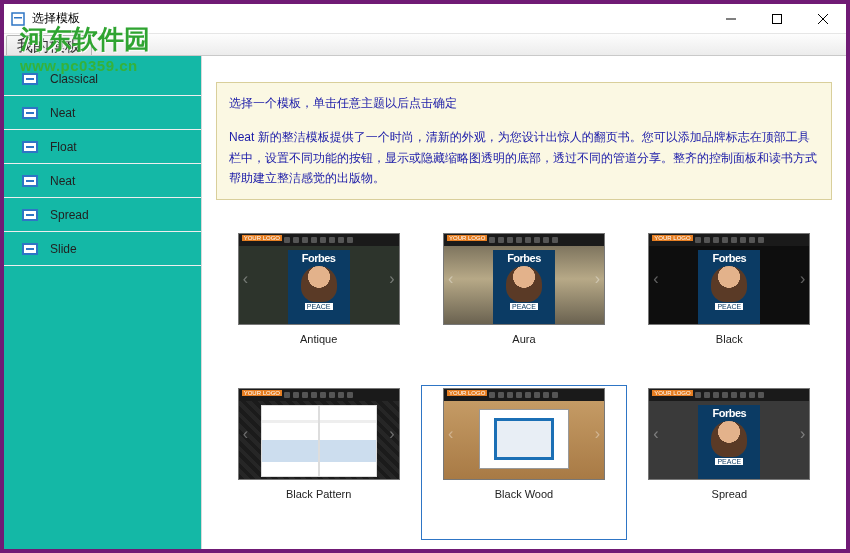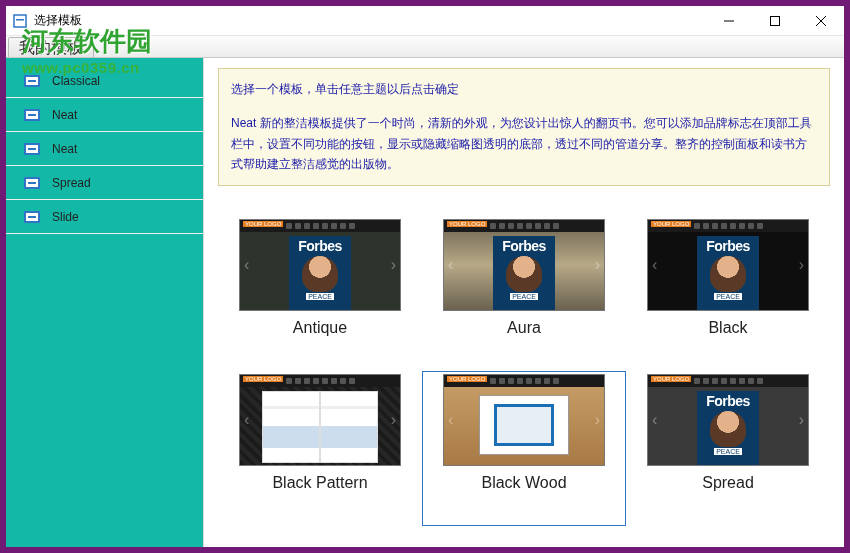--- a/index.html
+++ b/index.html
@@ -1,18 +1,18 @@
 <!DOCTYPE html>
 <html><head>
 <meta charset="utf-8">
 <style>
 * { box-sizing: border-box; margin: 0; padding: 0; }
 body { font-family: "Microsoft YaHei", "Segoe UI", Tahoma, sans-serif; font-size: 12px; background: #fff; overflow: hidden; }
 
-.window { width: 850px; height: 553px; display: flex; flex-direction: column; border: 6px solid #701a75; background: #fff; position: relative; }
+.window { width: 850px; height: 553px; display: flex; flex-direction: column; border: 4px solid #701a75; background: #fff; position: relative; }
 
 .titlebar { height: 30px; display: flex; align-items: center; background: #fff; border-bottom: 1px solid #e6e6e6; }
 .titlebar-icon { width: 16px; height: 16px; margin: 0 6px; display: flex; align-items: center; justify-content: center; }
 .titlebar-title { flex: 0 0 auto; font-size: 12px; color: #000; }
 .titlebar-spacer { flex: 1; }
 .win-btn { width: 46px; height: 30px; display: flex; align-items: center; justify-content: center; color: #000; }
 
 .watermark { position: absolute; top: 18px; left: 16px; pointer-events: none; z-index: 50; font-family: SimHei, sans-serif; }
 .wm-line1 { font-size: 26px; font-weight: 700; color: #2fa431; text-shadow: 1px 1px 0 #fff; }
 .wm-line2 { font-size: 15px; font-weight: 700; color: #35b23a; letter-spacing: 0.5px; }
@@ -22,38 +22,38 @@
 
 .body { flex: 1; display: flex; min-height: 0; }
 
 .sidebar { width: 198px; border-right: 1px solid #d9d9d9; background: #14b8a6; display: flex; flex-direction: column; padding-top: 6px; }
 .side-item { display: flex; align-items: center; height: 34px; padding-left: 18px; gap: 12px; border-bottom: 1px solid #eee; color: #222; }
 .side-icon { width: 16px; height: 12px; border: 2px solid #2e75c5; background: #fff; position: relative; }
 .side-icon::after { content: ""; position: absolute; left: 2px; right: 2px; top: 3px; height: 2px; background: #2e75c5; }
 
 .main { flex: 1; display: flex; flex-direction: column; padding: 10px 14px 0 14px; overflow: hidden; }
 
-.info-box { background: #fbf8e3; border: 1px solid #d9cf9b; padding: 10px 12px; font-size: 12px; color: #1a1aa8; line-height: 1.7; min-height: 110px; }
+.info-box { background: #fbf8e3; border: 1px solid #d9cf9b; padding: 10px 12px; font-size: 12px; color: #1a1aa8; line-height: 1.7; min-height: 110px; margin-top: 16px; }
 .info-title { color: #1a1aa8; margin-bottom: 14px; font-size: 12px; }
 .info-body { color: #1a1aa8; }
 
 .grid { flex: 1; display: grid; grid-template-columns: repeat(3, 1fr); grid-auto-rows: 155px; gap: 0; padding-top: 30px; overflow: auto; }
 .card { display: flex; flex-direction: column; align-items: center; gap: 8px; border: 1px solid transparent; padding: 2px; }
 .card.selected { border: 1px solid #2e75c5; }
 .thumb { width: 162px; height: 92px; background: #333; position: relative; overflow: hidden; border: 1px solid #777; }
 .thumb-bar { position: absolute; top: 0; left: 0; right: 0; height: 12px; background: #1a1a1a; display: flex; align-items: center; justify-content: center; gap: 3px; }
 .thumb-bar span { width: 6px; height: 6px; background: #555; border-radius: 1px; }
 .thumb-logo { position: absolute; top: 1px; left: 3px; font-size: 6px; color: #fff; background: #e67e22; padding: 0 2px; }
 .thumb-center { position: absolute; top: 16px; left: 50%; transform: translateX(-50%); width: 62px; height: 74px; background: #0b3b64; display: flex; flex-direction: column; align-items: center; color: #fff; font-size: 8px; padding-top: 2px; }
-.thumb-center .mag { font-size: 14px; font-weight: bold; letter-spacing: -0.5px; }
+.thumb-center .mag { font-size: 11px; font-weight: bold; letter-spacing: -0.5px; }
 .thumb-center .face { width: 36px; height: 36px; background: radial-gradient(circle at 50% 30%, #e3b28b 35%, #5a3a26 36%); border-radius: 50% 50% 40% 40%; margin-top: 2px; }
 .thumb-center .tag { font-size: 7px; background: #fff; color: #0b3b64; padding: 0 2px; margin-top: 1px; }
 .thumb-arrow { position: absolute; top: 50%; transform: translateY(-50%); color: rgba(255,255,255,0.35); font-size: 16px; }
 .thumb-arrow.l { left: 4px; } .thumb-arrow.r { right: 4px; }
-.card-label { font-size: 16px; color: #222; text-align: right; }
+.card-label { font-size: 11px; color: #222; text-align: right; }
 
 .thumb.antique { background: #2d342c; }
 .thumb.aura { background: linear-gradient(#6a6250,#b7a987,#6a6250); }
 .thumb.black { background: #0e0e0e; }
 .thumb.pattern { background: repeating-linear-gradient(45deg,#1b1b1b 0 4px,#262626 4px 8px); }
 .thumb.wood { background: linear-gradient(#c9a06a,#a87a45); }
 .thumb.elegant { background: #3a3a3a; }
 
 .thumb.pattern .book { position: absolute; top: 16px; left: 50%; transform: translateX(-50%); width: 116px; height: 72px; background: #fff; display: flex; }
 .thumb.pattern .book div { flex: 1; border: 1px solid #ddd; background: linear-gradient(#fff 20%, #eee 20% 24%, #fff 24% 48%, #cde 48% 80%, #fff 80%); }
@@ -107,20 +107,24 @@
       <div class="side-item">
         <div class="side-icon"></div>
         <span>Classical</span>
       </div>
       <div class="side-item">
         <div class="side-icon"></div>
         <span>Neat</span>
       </div>
       <div class="side-item">
         <div class="side-icon"></div>
+        <span>Float</span>
+      </div>
+      <div class="side-item">
+        <div class="side-icon"></div>
         <span>Neat</span>
       </div>
       <div class="side-item">
         <div class="side-icon"></div>
         <span>Spread</span>
       </div>
       <div class="side-item">
         <div class="side-icon"></div>
         <span>Slide</span>
       </div>

